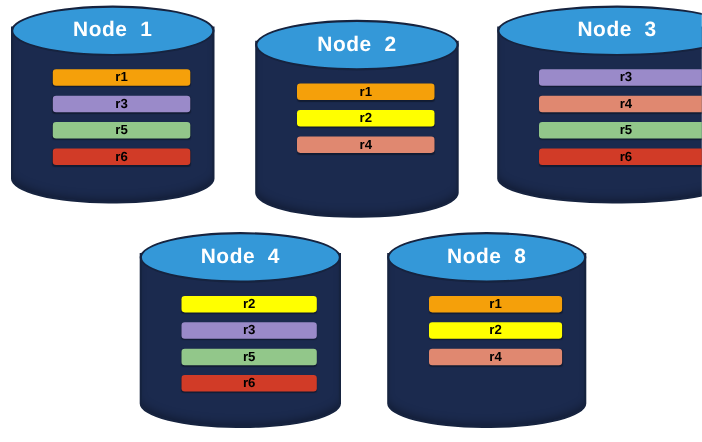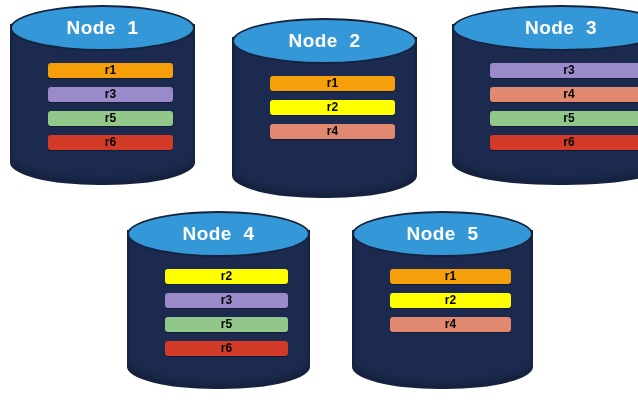--- a/index.html
+++ b/index.html
@@ -141,20 +141,20 @@
       <div class="replica-stack">
         <div class="replica-bar" style="background: rgb(255, 255, 0); color: rgb(0, 0, 0);">r2</div>
         <div class="replica-bar" style="background: rgb(154, 138, 201); color: rgb(0, 0, 0);">r3</div>
         <div class="replica-bar" style="background: rgb(146, 199, 138); color: rgb(0, 0, 0);">r5</div>
         <div class="replica-bar" style="background: rgb(209, 59, 39); color: rgb(0, 0, 0);">r6</div>
       </div>
     </div>
     <div class="node" style="left: 352px; top: 211px; width: 181px; height: 178px;">
       <div class="cyl-body" style="background: rgb(27, 42, 78); border-color: rgb(22, 35, 63);"></div>
       <div class="cyl-top" style="background: rgb(52, 152, 216); border-color: rgb(22, 35, 63);"></div>
-      <div class="node-title" style="color: rgb(255, 255, 255);">Node  5</div>
+      <div class="node-title" style="color: rgb(255, 255, 255);">Node  8</div>
       <div class="replica-stack">
         <div class="replica-bar" style="background: rgb(245, 160, 10); color: rgb(0, 0, 0);">r1</div>
         <div class="replica-bar" style="background: rgb(255, 255, 0); color: rgb(0, 0, 0);">r2</div>
         <div class="replica-bar" style="background: rgb(224, 136, 112); color: rgb(0, 0, 0);">r4</div>
       </div>
     </div>
   </div>
 
 </body></html>

